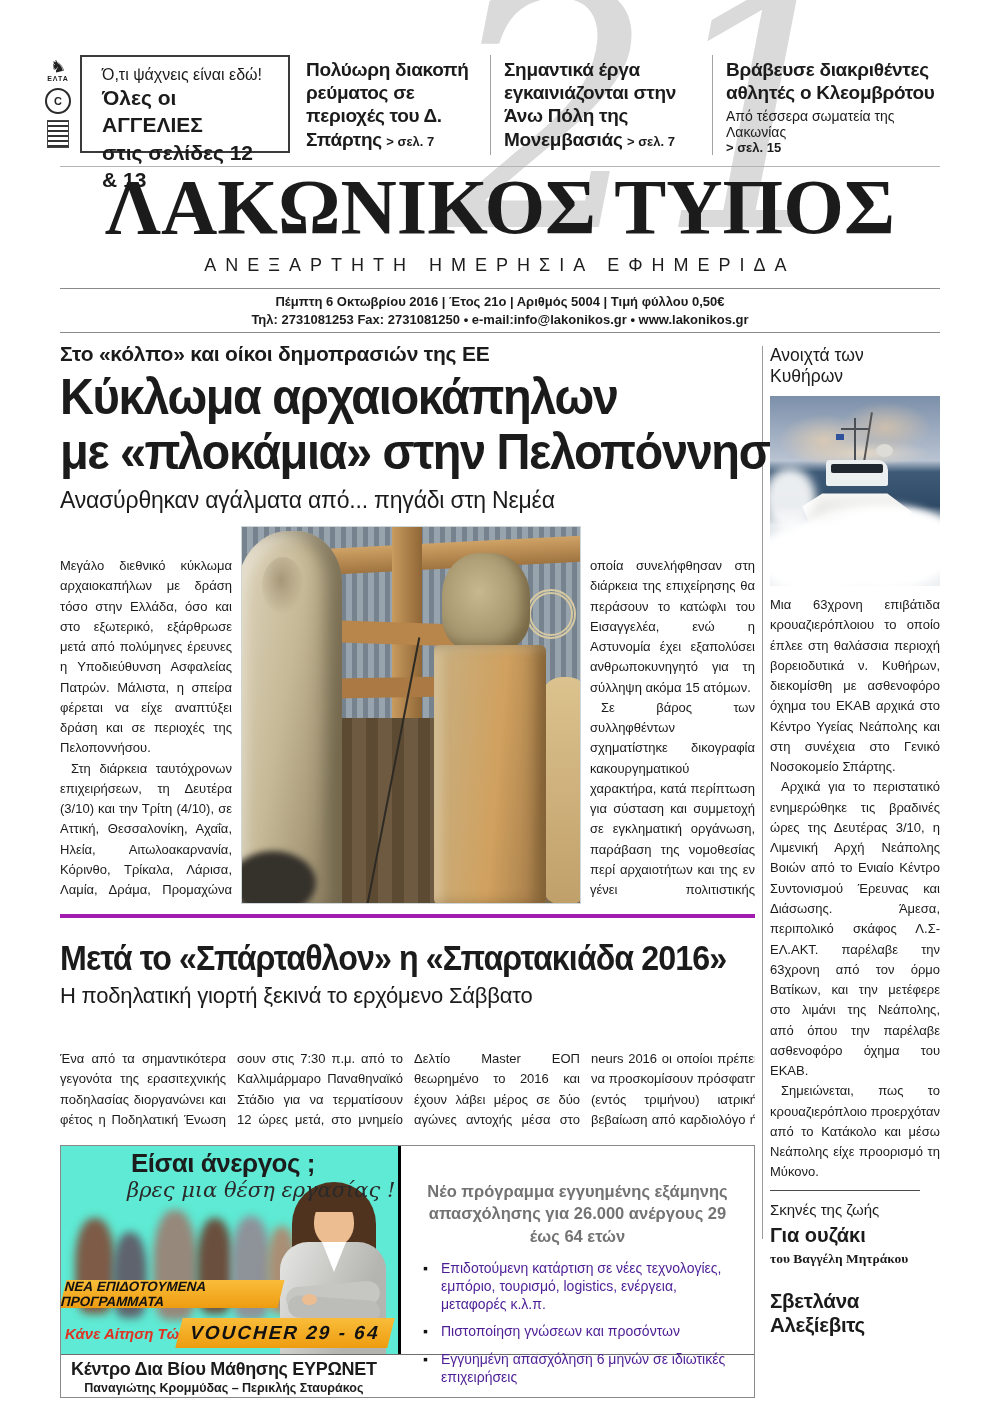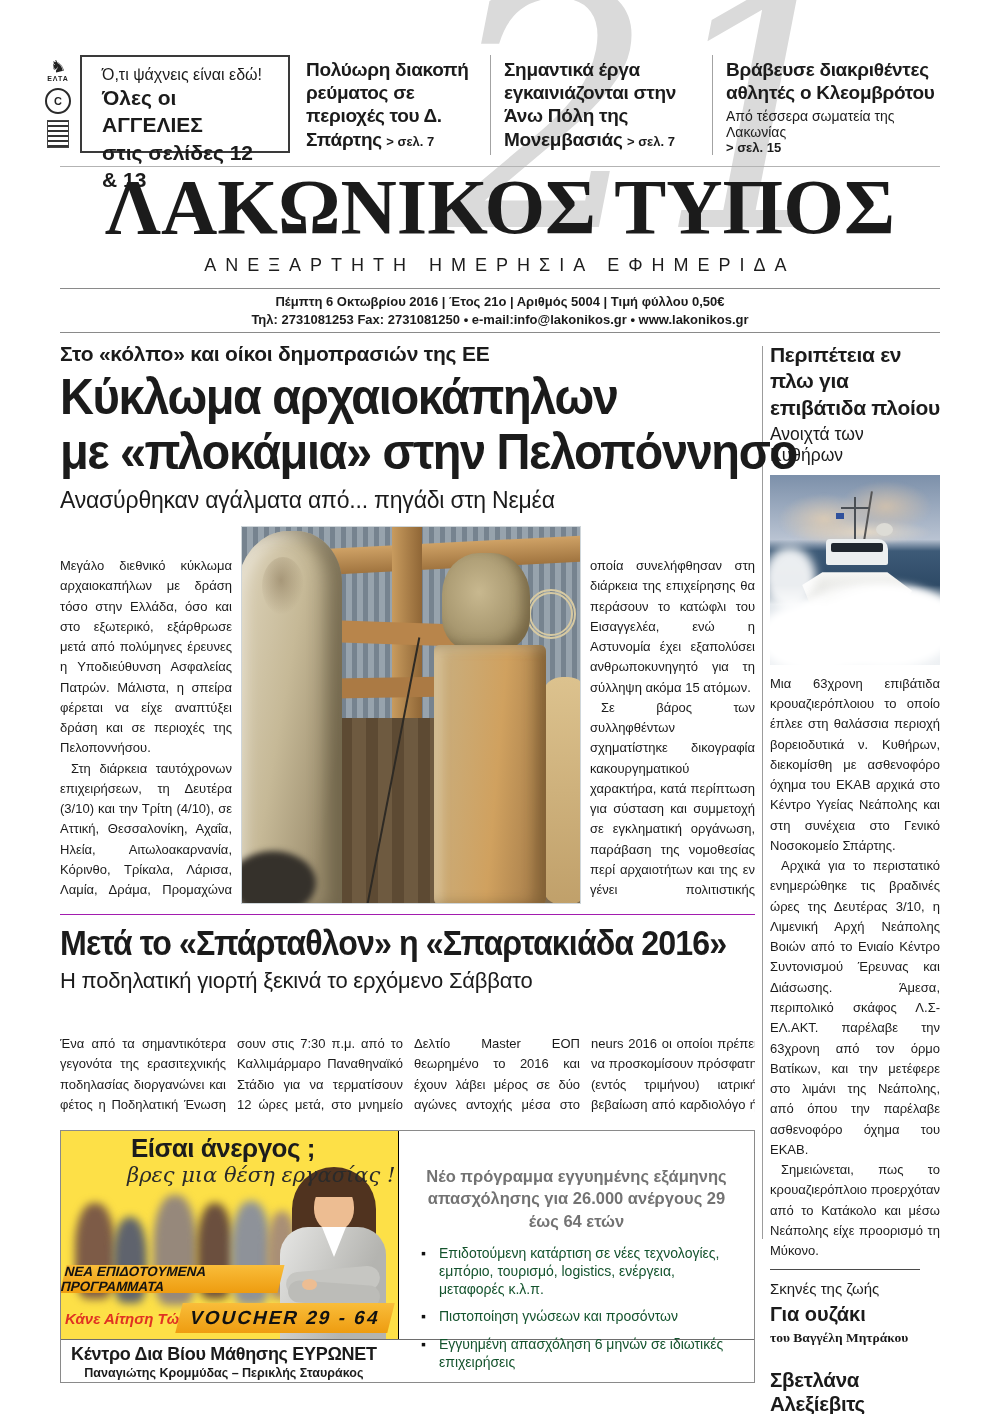--- a/index.html
+++ b/index.html
@@ -85,30 +85,30 @@
   .ps-body{width:112px;height:260px;margin-top:-6px;border-radius:6px;
       background:linear-gradient(95deg,#c9ad7c 10%,#d0a15f 55%,#a9804c 90%);
       box-shadow:inset -10px 0 14px rgba(70,50,20,.4), inset 8px 6px 10px rgba(255,250,230,.25);}
   .ps-side-items{position:absolute;right:-8px;top:150px;width:46px;height:228px;border-radius:20px;
       background:linear-gradient(#dcc28e,#c0a06a);}
   .ps-rope{position:absolute;right:4px;top:62px;width:40px;height:40px;border-radius:50%;
       border:5px double #d6c9a2;background:transparent;}
   .ps-shadow{position:absolute;left:-12px;bottom:-12px;width:86px;height:64px;border-radius:50%;
       background:#35312b;filter:blur(3px);}
   
-  .second-article{margin-top:10px;border-top:1px solid #a21caf;padding-top:8px;}
+  .second-article{margin-top:10px;border-top:4px solid #a21caf;padding-top:20px;}
   .second-headline{font-weight:bold;font-size:35px;letter-spacing:-1px;white-space:nowrap;
       transform:scaleX(.92);transform-origin:left top;}
   .second-subhead{font-size:22px;margin-top:5px;letter-spacing:-.2px;}
   .second-cols{margin-top:10px;display:flex;gap:11px;height:114px;overflow:hidden;}
   .second-cols .bodytext{width:166px;flex:none;height:114px;}
   
   .ad-box{margin-top:12px;border:1px solid #8a8a8a;height:253px;box-sizing:border-box;background:#fff;}
   .ad-top{display:flex;height:208px;}
-  .ad-photo{width:337px;flex:none;position:relative;overflow:hidden;border-right:1px solid #000000;background:#fde047;}
+  .ad-photo{width:337px;flex:none;position:relative;overflow:hidden;border-right:3px solid #000000;background:#5eead4;}
   .blob{position:absolute;border-radius:45% 45% 30% 30%;filter:blur(4px);}
   .ad-head1{position:absolute;top:2px;left:70px;font-size:26px;font-weight:bold;color:#1c1c1c;letter-spacing:-.5px;z-index:3;}
   .ad-head2{position:absolute;top:32px;left:28px;font-size:21px;font-style:italic;color:#2a2a2a;
       font-family:"DejaVu Serif",serif;z-index:3;margin-left:38px;}
   .ad-woman{position:absolute;right:2px;bottom:0;width:124px;height:172px;z-index:2;}
   .aw-hair{position:absolute;left:20px;top:0;width:84px;height:152px;border-radius:42px 42px 30px 30px;background:#50331f;}
   .aw-face{position:absolute;left:42px;top:16px;width:40px;height:48px;border-radius:50% 50% 46% 46%;background:#edbd92;}
   .aw-bangs{position:absolute;left:36px;top:6px;width:54px;height:24px;border-radius:50% 50% 0 0;background:#50331f;}
   .aw-suit{position:absolute;left:8px;top:60px;width:106px;height:112px;border-radius:28px 28px 0 0;
       background:linear-gradient(115deg,#e6e6e4,#b4b4b0 70%);}
@@ -121,21 +121,21 @@
       background:linear-gradient(#f9bd3a,#ee9c10);transform:skewX(-14deg);
       display:flex;align-items:center;justify-content:center;font-size:13.5px;font-weight:bold;color:#111;}
   .ad-cta{position:absolute;left:4px;bottom:12px;z-index:4;color:#e03222;font-weight:bold;font-size:15px;font-style:italic;}
   .ad-banner2{position:absolute;left:118px;bottom:6px;width:212px;height:30px;z-index:4;
       background:linear-gradient(#f9bd3a,#ee9c10);transform:skewX(-14deg);
       display:flex;align-items:center;justify-content:center;font-size:19px;font-weight:bold;
       letter-spacing:2px;color:#111;}
   .ad-right{flex:1;padding:12px 16px 0 16px;}
   .ad-title{text-align:center;font-weight:bold;font-size:16.5px;line-height:1.35;color:#737373;margin-top:22px;}
   .ad-bullets{list-style:none;margin:12px 0 0 6px;padding:0;}
-  .ad-bullets li{position:relative;padding-left:18px;font-size:14px;line-height:1.3;color:#14532d;margin-bottom:9px;}
+  .ad-bullets li{position:relative;padding-left:18px;font-size:14px;line-height:1.3;color:#4c1d95;margin-bottom:9px;}
   .ad-bullets li::before{content:"▪";position:absolute;left:0;top:0;color:#111;}
   .ad-footer{border-top:1px solid #6e6e6e;height:43px;display:flex;align-items:center;}
   .adf-left{width:47%;text-align:center;}
   .adf-right{flex:1;text-align:center;}
   .adf-org{font-weight:bold;font-size:18px;letter-spacing:-.3px;}
   .adf-people{font-weight:bold;font-size:12.5px;margin-top:1px;}
   .adf-addr{font-weight:bold;font-size:15px;}
   .adf-phones{font-weight:bold;font-size:15px;margin-top:2px;}
   
   .side-headline{font-weight:bold;font-size:21px;line-height:1.25;letter-spacing:-.3px;}
@@ -309,21 +309,20 @@
           <div class="adf-left">
             <div class="adf-org">Κέντρο Δια Βίου Μάθησης ΕΥΡΩΝΕΤ</div>
             <div class="adf-people">Παναγιώτης Κρομμύδας – Περικλής Σταυράκος</div>
           </div>
         </div>
       </div>
 
     </div>
 
     <div class="side-col">
-      <div class="side-headline">Περιπέτεια εν πλω για επιβάτιδα πλοίου</div>
       <div class="side-subhead">Ανοιχτά των Κυθήρων</div>
 
       <div class="photo photo-boat">
         <div class="pb-clouds"></div>
         <div class="pb-mast"></div>
         <div class="pb-cross"></div>
         <div class="pb-ant"></div>
         <div class="pb-flag"></div>
         <div class="pb-cabin">
           <div class="pb-window"></div>

